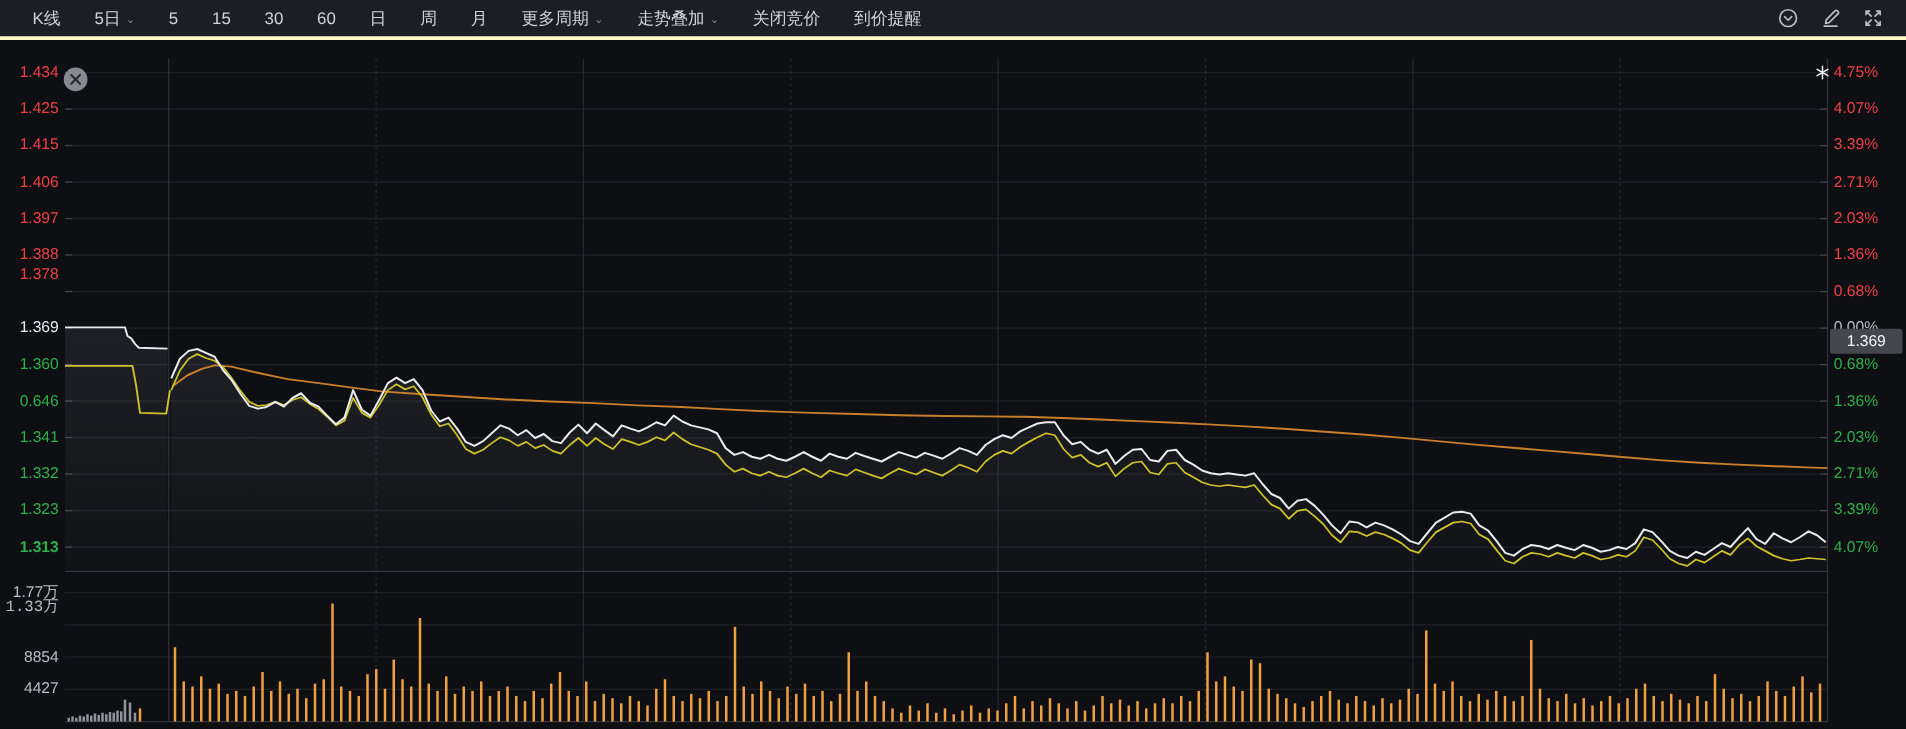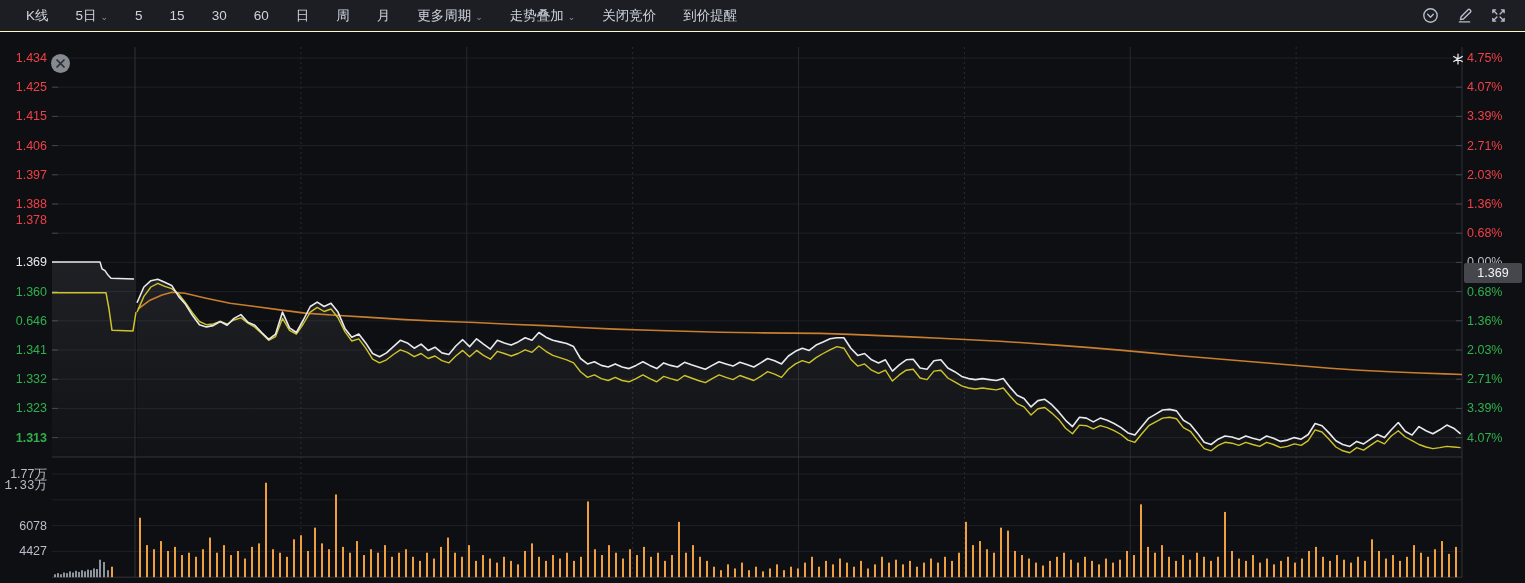--- a/index.html
+++ b/index.html
@@ -1,19 +1,19 @@
 <!DOCTYPE html>
 <html><head>
 <meta charset="utf-8">
 <style>
   html,body{margin:0;padding:0;background:#0b0c0e;}
   body{width:1525px;height:583px;overflow:hidden;font-family:"Liberation Sans","DejaVu Sans",sans-serif;}
   .app{position:relative;width:1525px;height:583px;background:#0e0f12;}
   
-  .toolbar{position:absolute;top:0;left:0;right:0;height:32px;background:#1c1e23;display:flex;align-items:center;padding:0 18px 0 26px;box-sizing:border-box;border-bottom:1px solid #fef9c3;}
+  .toolbar{position:absolute;top:0;left:0;right:0;height:32px;background:#1c1e23;display:flex;align-items:center;padding:0 18px 0 26px;box-sizing:border-box;border-bottom:3px solid #fef9c3;}
   .tabs{display:flex;gap:27px;align-items:center;color:#ced3dc;font-size:13.5px;}
   .tab{cursor:pointer;display:flex;align-items:center;gap:4px;white-space:nowrap;}
   .tab .chev{color:#8b919b;font-size:9px;transform:translateY(1px);}
   .toolbar-icons{margin-left:auto;display:flex;gap:17px;align-items:center;}
   .tbicon{width:17px;height:17px;display:inline-flex;cursor:pointer;}
   .tbicon svg{stroke:#b7bdc8;fill:none;stroke-width:1.3;stroke-linecap:round;stroke-linejoin:round;}
   
   .hdr{position:absolute;left:46px;top:34px;display:flex;gap:13px;font-size:13px;align-items:baseline;white-space:nowrap;}
   .h-name{color:#e8eaef;}
   .h-green{color:#33b34f;}
@@ -385,21 +385,21 @@
       <div class="axis-label al-right c-g" style="top: 291.6px;">0.68%</div>
       <div class="axis-label al-right c-g" style="top: 320.8px;">1.36%</div>
       <div class="axis-label al-right c-g" style="top: 350px;">2.03%</div>
       <div class="axis-label al-right c-g" style="top: 379.2px;">2.71%</div>
       <div class="axis-label al-right c-g" style="top: 408.4px;">3.39%</div>
       <div class="axis-label al-right c-g" style="top: 437.6px;">4.07%</div>
     </div>
   <div id="vol-axis">
       <div class="axis-label al-left c-n" style="top: 474px;">1.77万</div>
       <div class="axis-label al-left c-n" style="top: 486px; font-family: Liberation Mono, monospace;">1.33万</div>
-      <div class="axis-label al-left c-n" style="top: 525.6px;">6078</div>
+      <div class="axis-label al-left c-n" style="top: 525.6px;">8854</div>
       <div class="axis-label al-left c-n" style="top: 551.4px;">4427</div>
     </div>
 
   <div class="close-btn">
     <svg viewBox="0 0 21 21" width="21" height="21">
       <circle cx="10.5" cy="10.5" r="9.5" fill="#9aa0a8" opacity="0.85"></circle>
       <path d="M7 7l7 7M14 7l-7 7" stroke="#2a2c31" stroke-width="1.7" stroke-linecap="round"></path>
     </svg>
   </div>
 

